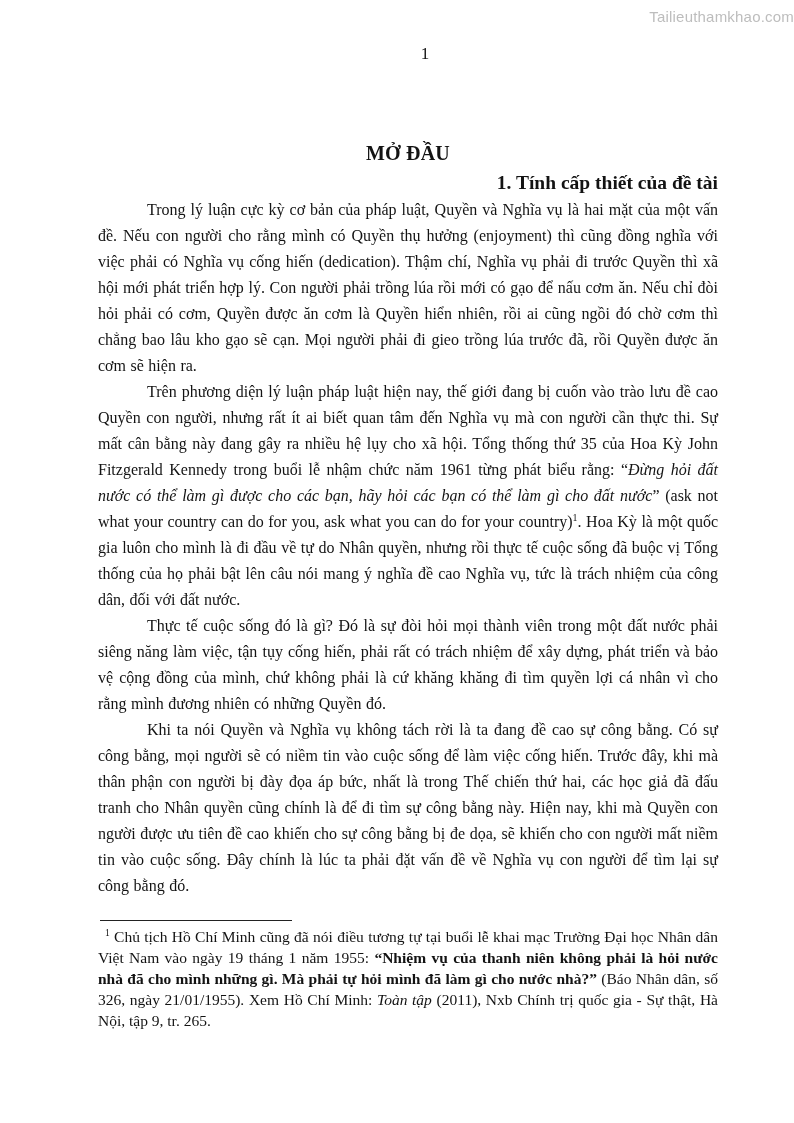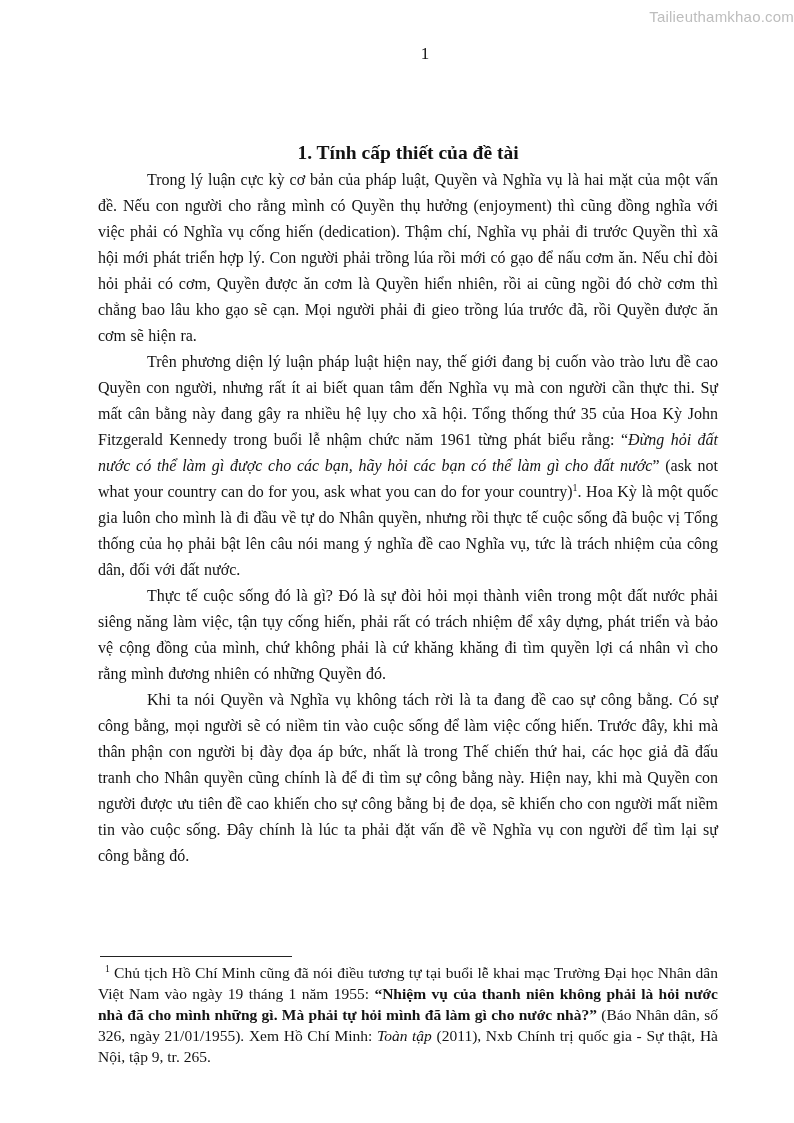--- a/index.html
+++ b/index.html
@@ -23,34 +23,34 @@
     text-align: center; font-size: 17px;
   }
   .content {
     position: absolute; left: 98px; top: 142px; width: 620px;
   }
   .doc-title {
     font-size: 20px; font-weight: bold; text-align: center;
     margin: 0 0 7px 0; letter-spacing: 0.2px;
   }
   .section-heading {
-    font-size: 19.5px; font-weight: bold; text-align: center;
+    font-size: 19.5px; font-weight: bold; text-align: right;
     margin: 0 0 3px 0;
   }
   .body-para {
     font-size: 16px; line-height: 26px;
     text-align: justify; text-indent: 49px;
     margin: 0; word-spacing: 0.5px;
   }
   .body-para .it { font-style: italic; }
   .body-para sup, .footnote-text sup {
     font-size: 0.62em; vertical-align: super; line-height: 0;
   }
   .footnote-area {
-    position: absolute; left: 98px; top: 956px; width: 620px;
+    position: absolute; left: 98px; top: 920px; width: 620px;
   }
   .footnote-separator {
     width: 192px; height: 0;
     border: none; border-top: 1.5px solid #222;
     margin: 0 0 5px 2px;
   }
   .footnote-text {
     font-size: 15.5px; line-height: 21px;
     text-align: justify; text-indent: 7px; margin: 0;
   }
@@ -58,20 +58,21 @@
   .footnote-text .it { font-style: italic; }
 </style>
 </head>
 <body>
 
 <div class="watermark">Tailieuthamkhao.com</div>
 
 <div class="page-number">1</div>
 
 <div class="content">
+  <h1 class="doc-title">MỞ ĐẦU</h1>
   <h2 class="section-heading">1. Tính cấp thiết của đề tài</h2>
   <div>
       <p class="body-para"><span>Trong lý luận cực kỳ cơ bản của pháp luật, Quyền và Nghĩa vụ là hai mặt của một vấn đề. Nếu con người cho rằng mình có Quyền thụ hưởng (enjoyment) thì cũng đồng nghĩa với việc phải có Nghĩa vụ cống hiến (dedication). Thậm chí, Nghĩa vụ phải đi trước Quyền thì xã hội mới phát triển hợp lý. Con người phải trồng lúa rồi mới có gạo để nấu cơm ăn. Nếu chỉ đòi hỏi phải có cơm, Quyền được ăn cơm là Quyền hiển nhiên, rồi ai cũng ngồi đó chờ cơm thì chẳng bao lâu kho gạo sẽ cạn. Mọi người phải đi gieo trồng lúa trước đã, rồi Quyền được ăn cơm sẽ hiện ra.</span></p>
       <p class="body-para"><span>Trên phương diện lý luận pháp luật hiện nay, thế giới đang bị cuốn vào trào lưu đề cao Quyền con người, nhưng rất ít ai biết quan tâm đến Nghĩa vụ mà con người cần thực thi. Sự mất cân bằng này đang gây ra nhiều hệ lụy cho xã hội. Tổng thống thứ 35 của Hoa Kỳ John Fitzgerald Kennedy trong buổi lễ nhậm chức năm 1961 từng phát biểu rằng: “</span><span class="it">Đừng hỏi đất nước có thể làm gì được cho các bạn, hãy hỏi các bạn có thể làm gì cho đất nước</span><span>” (ask not what your country can do for you, ask what you can do for your country)</span><sup>1</sup><span>. Hoa Kỳ là một quốc gia luôn cho mình là đi đầu về tự do Nhân quyền, nhưng rồi thực tế cuộc sống đã buộc vị Tổng thống của họ phải bật lên câu nói mang ý nghĩa đề cao Nghĩa vụ, tức là trách nhiệm của công dân, đối với đất nước.</span></p>
       <p class="body-para"><span>Thực tế cuộc sống đó là gì? Đó là sự đòi hỏi mọi thành viên trong một đất nước phải siêng năng làm việc, tận tụy cống hiến, phải rất có trách nhiệm để xây dựng, phát triển và bảo vệ cộng đồng của mình, chứ không phải là cứ khăng khăng đi tìm quyền lợi cá nhân vì cho rằng mình đương nhiên có những Quyền đó.</span></p>
       <p class="body-para"><span>Khi ta nói Quyền và Nghĩa vụ không tách rời là ta đang đề cao sự công bằng. Có sự công bằng, mọi người sẽ có niềm tin vào cuộc sống để làm việc cống hiến. Trước đây, khi mà thân phận con người bị đày đọa áp bức, nhất là trong Thế chiến thứ hai, các học giả đã đấu tranh cho Nhân quyền cũng chính là để đi tìm sự công bằng này. Hiện nay, khi mà Quyền con người được ưu tiên đề cao khiến cho sự công bằng bị đe dọa, sẽ khiến cho con người mất niềm tin vào cuộc sống. Đây chính là lúc ta phải đặt vấn đề về Nghĩa vụ con người để tìm lại sự công bằng đó.</span></p>
     </div>
 </div>
 
 <div class="footnote-area">

